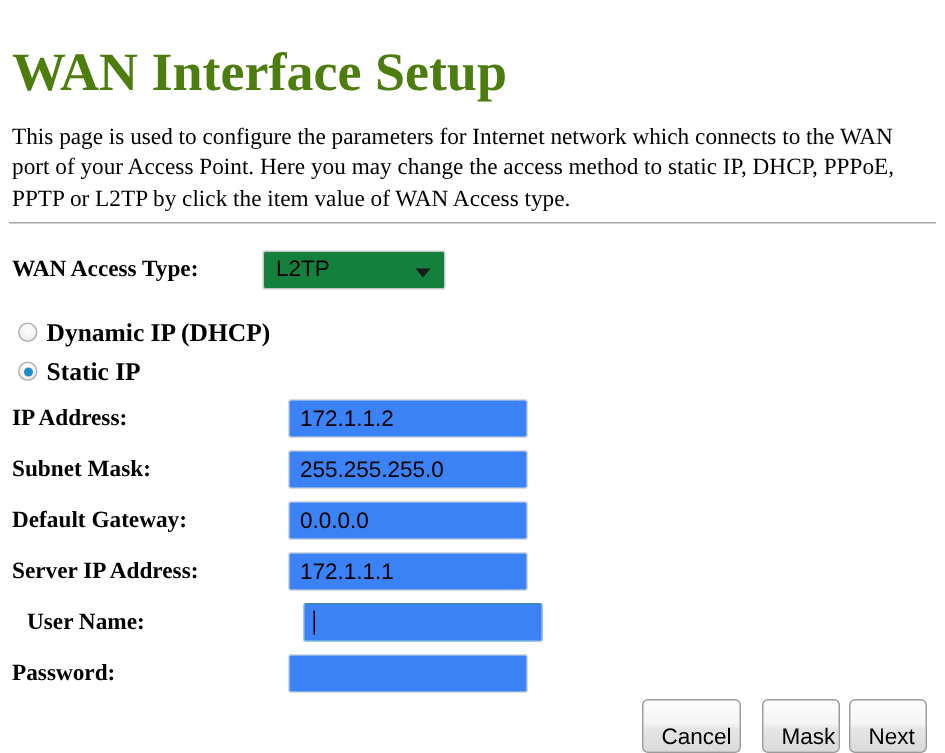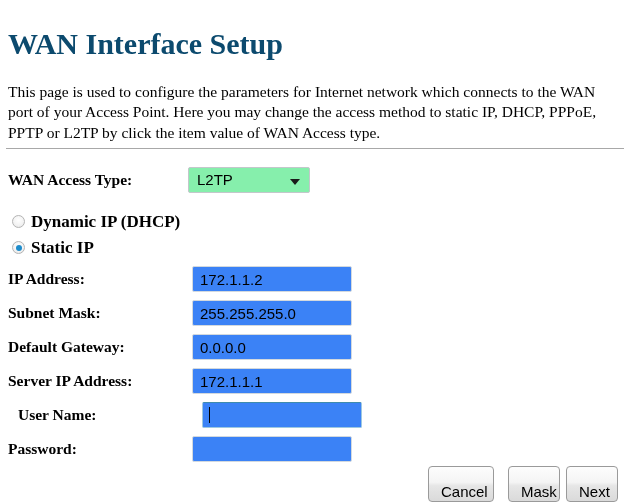--- a/index.html
+++ b/index.html
@@ -16,23 +16,23 @@
     font-family: "Liberation Serif", "DejaVu Serif", serif;
     color: #000000;
   }
 
   
   .page-title {
     position: absolute;
     left: 8px;
     top: 6px;
     font-family: "Liberation Serif", "DejaVu Serif", serif;
-    font-size: 30px;
+    font-size: 36px;
     font-weight: bold;
-    color: #0c4a6e;
+    color: #4d7c0f;
     letter-spacing: 0px;
     line-height: 36px;
     white-space: nowrap;
   }
 
   
   .intro {
     position: absolute;
     left: 8px;
     top: 66px;
@@ -77,26 +77,26 @@
     font-size: 15.5px;
     font-weight: bold;
     line-height: 26px;
     white-space: nowrap;
     color: #000000;
   }
 
   
   .select-wrap {
     position: absolute;
-    left: 188px;
+    left: 175px;
     top: 0;
     width: 122px;
     height: 26px;
     box-sizing: border-box;
-    background: #86efac;
+    background: #15803d;
     border: 1px solid #c3c7cb;
     border-radius: 2px;
   }
   .select-value {
     position: absolute;
     left: 8px;
     top: 0;
     line-height: 24px;
     font-family: "Liberation Sans", "DejaVu Sans", sans-serif;
     font-size: 15px;

